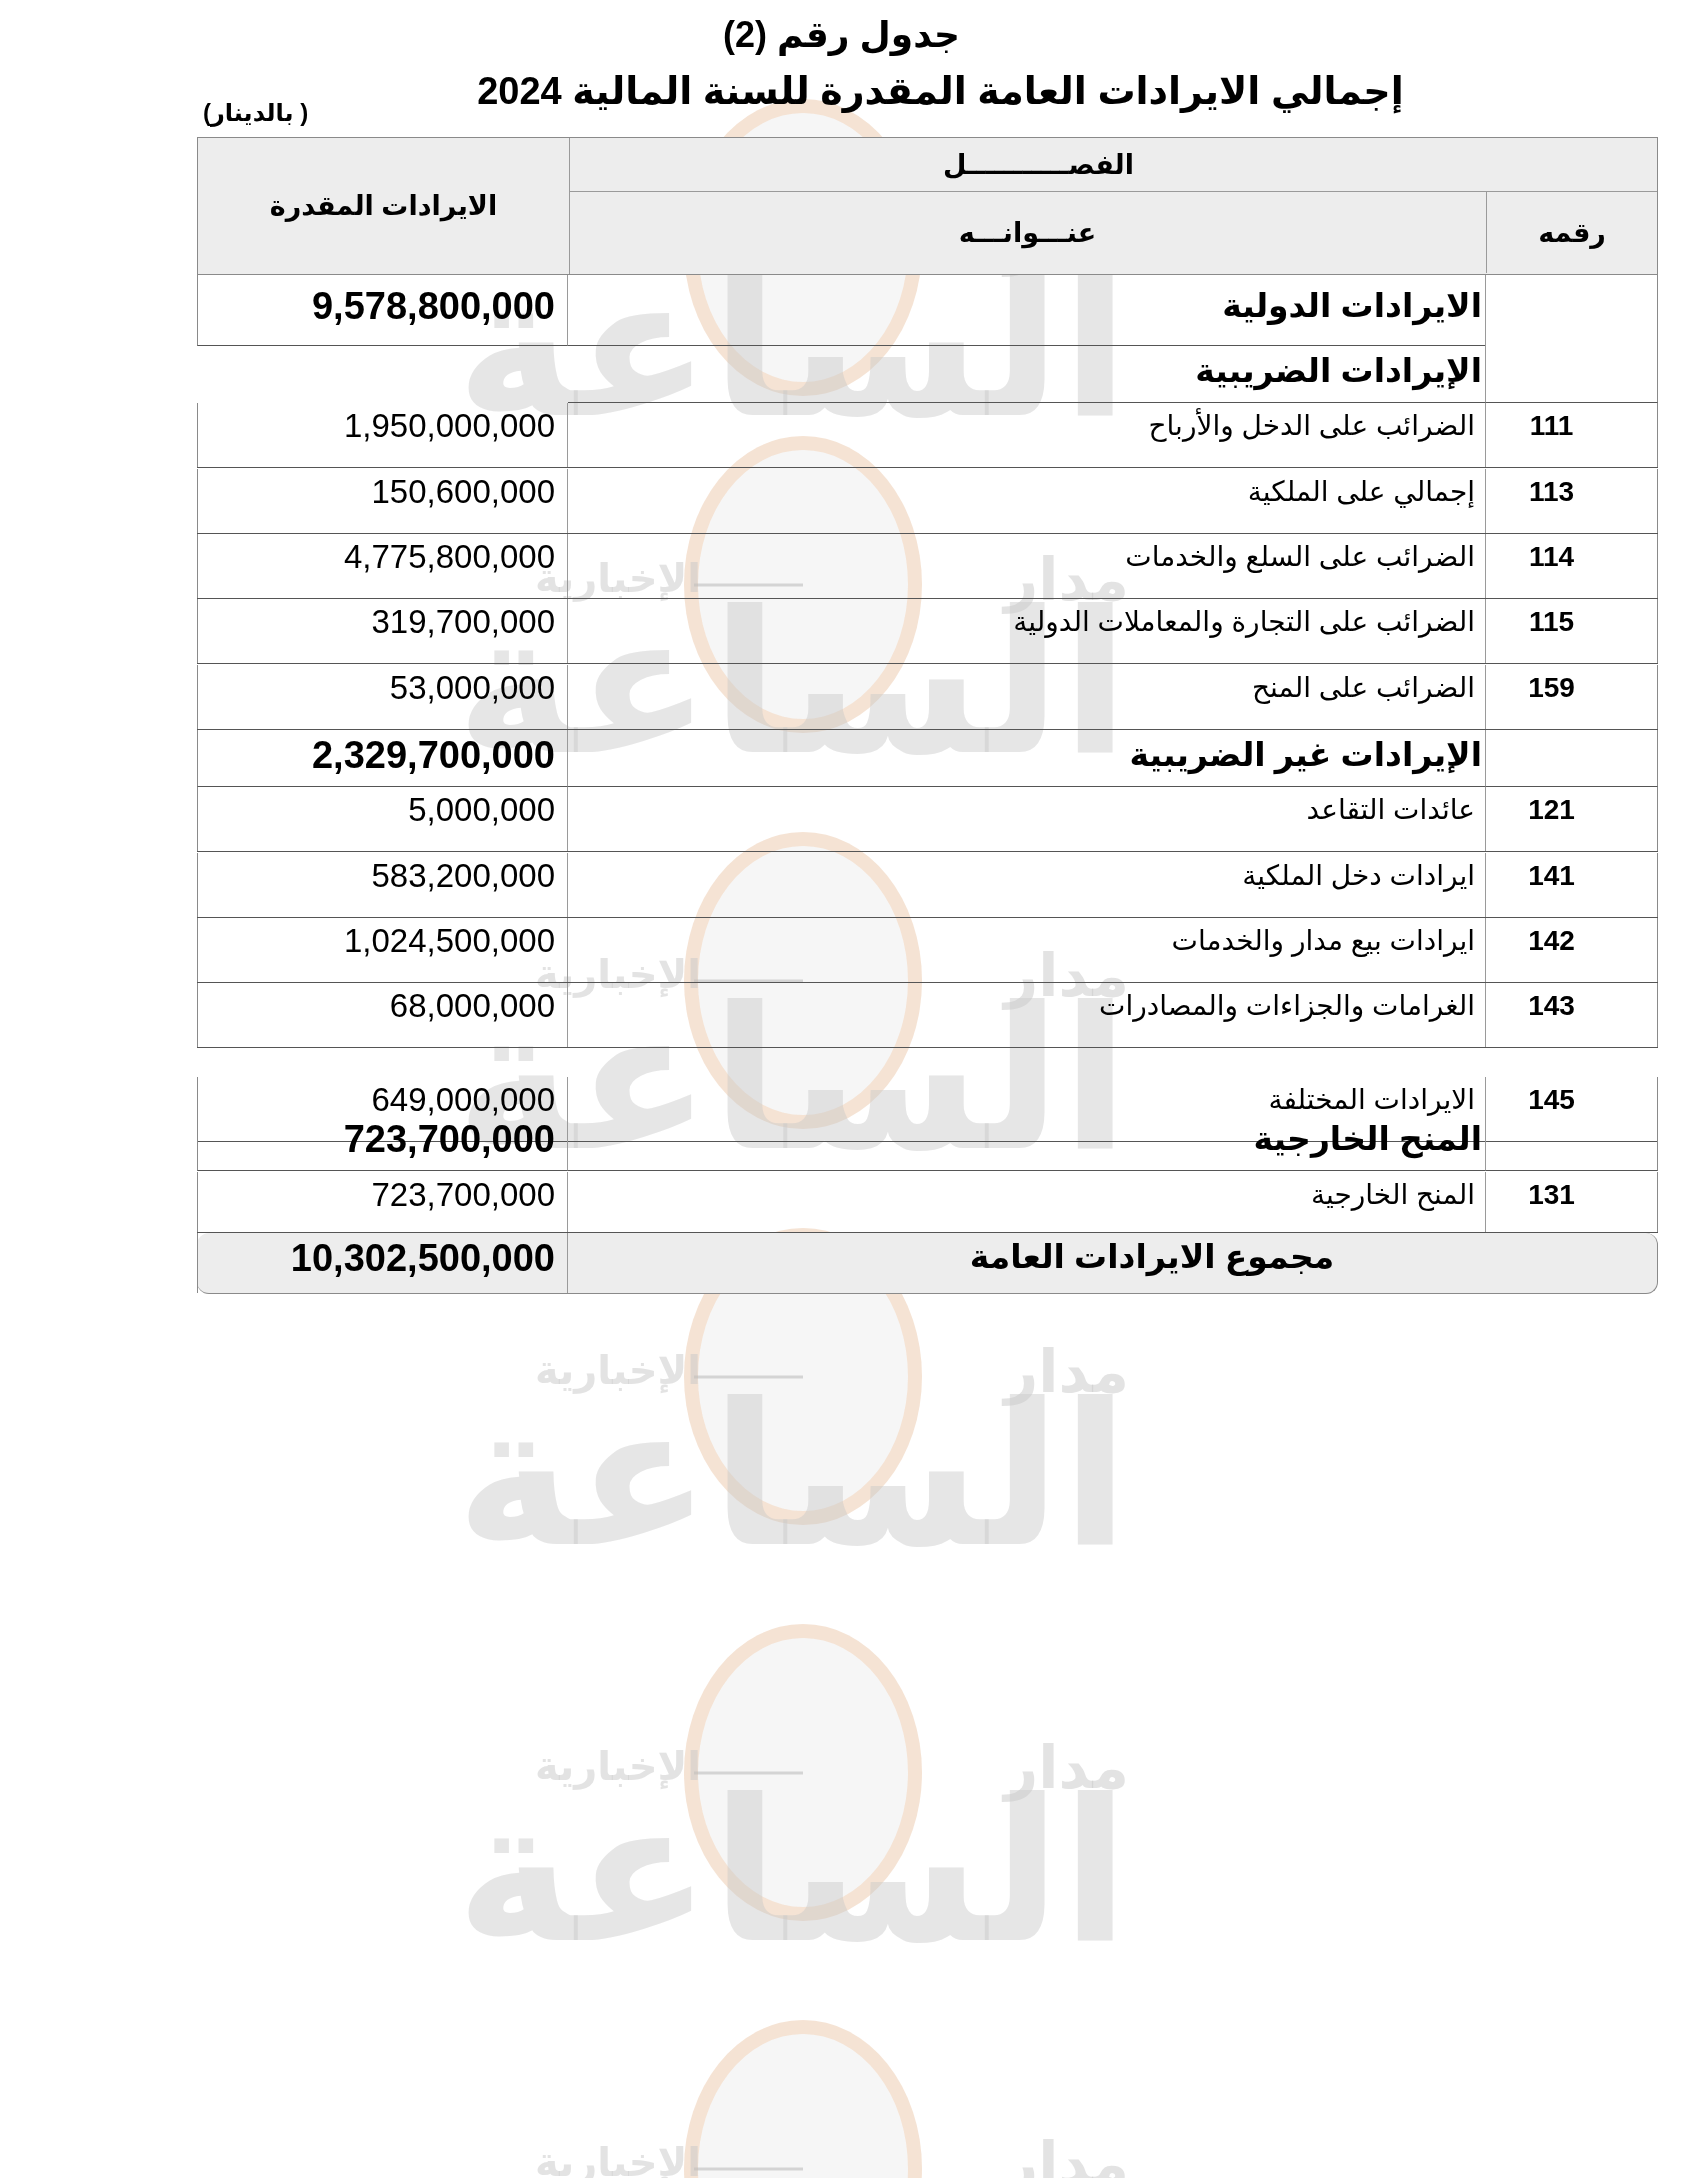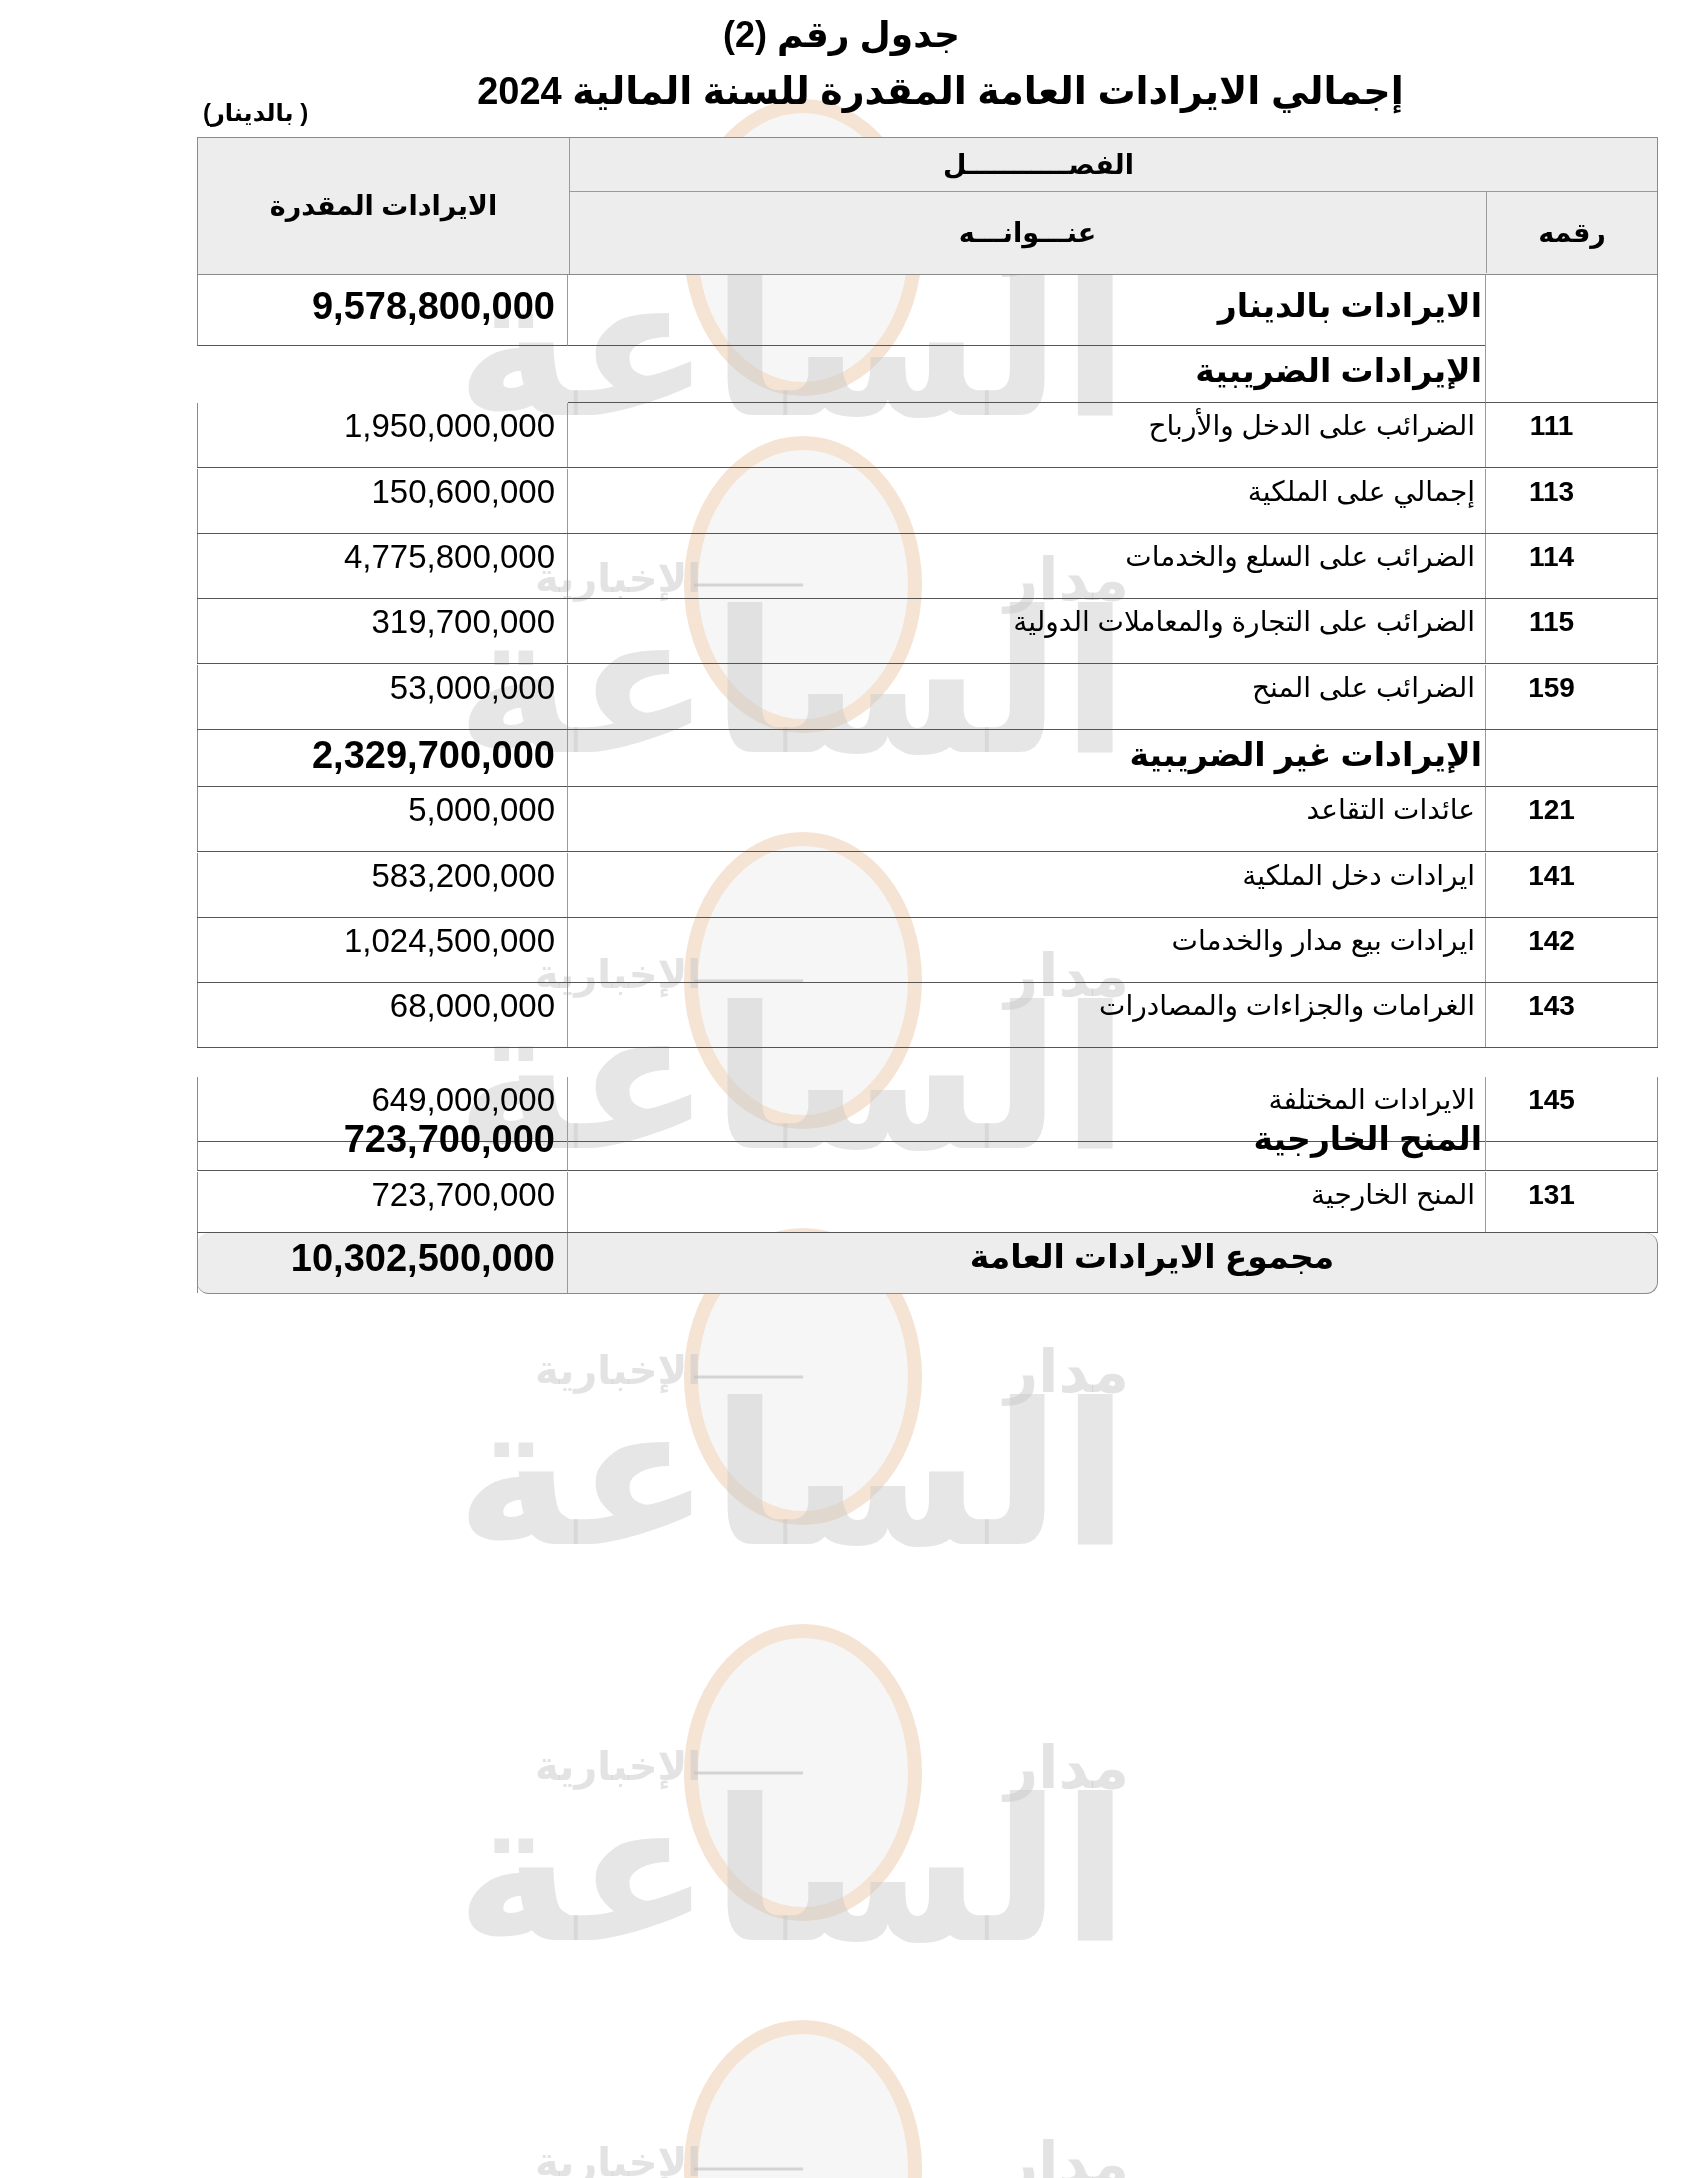--- a/index.html
+++ b/index.html
@@ -150,21 +150,21 @@
 <div class="tbl">
   <div class="hdr">
     <div class="amount-h">الايرادات المقدرة</div>
     <div class="chapter-h">الفصـــــــــــل</div>
     <div class="title-h">عنـــوانـــه</div>
     <div class="num-h">رقمه</div>
   </div>
 
   <div class="row section" style="top:138px; height:71px;">
     <div class="amt" style="padding-top:6px;">9,578,800,000</div>
-    <div class="ttl" style="padding-top:6px;">الايرادات بالدينار</div>
+    <div class="ttl" style="padding-top:6px;">الايرادات الدولية</div>
     <div class="num"></div>
   </div>
 
   <div class="row section last-in-group" style="top:209px; height:57px;">
     <div class="ttl">الإيرادات الضريبية</div>
     <div class="num"></div>
   </div>
 
   <div class="row item" style="top:266px; height:65px;">
     <div class="amt">1,950,000,000</div>

